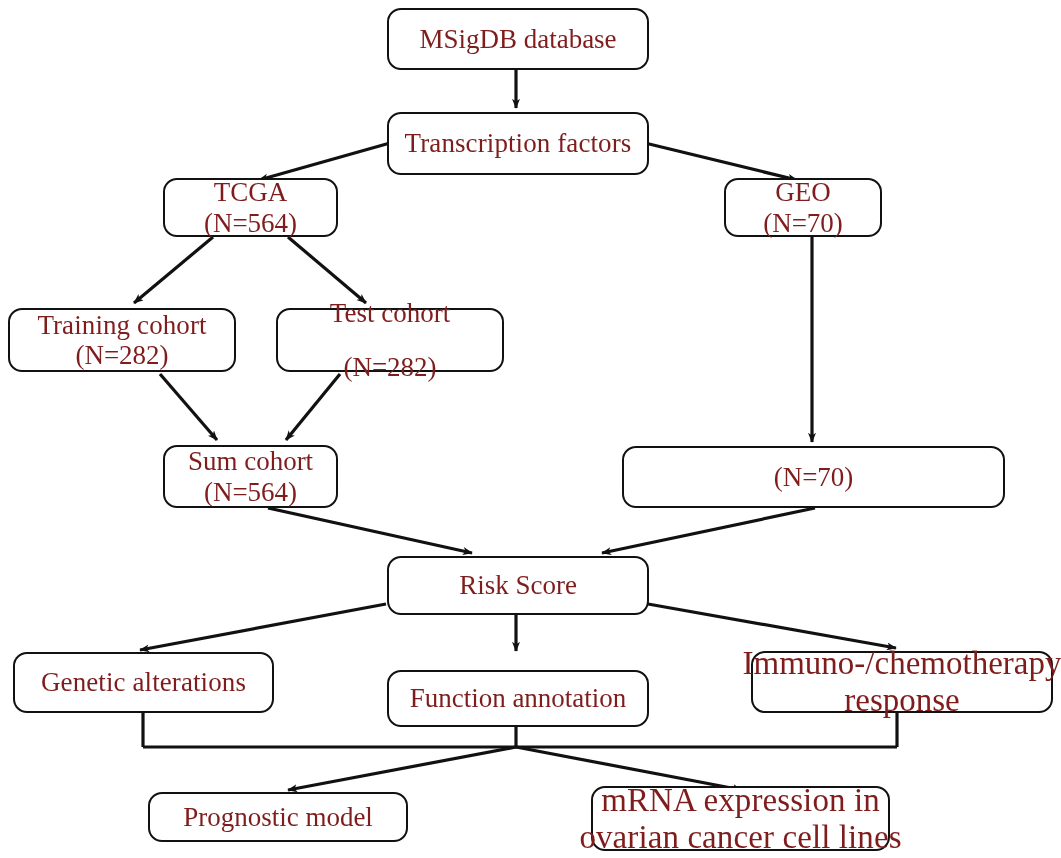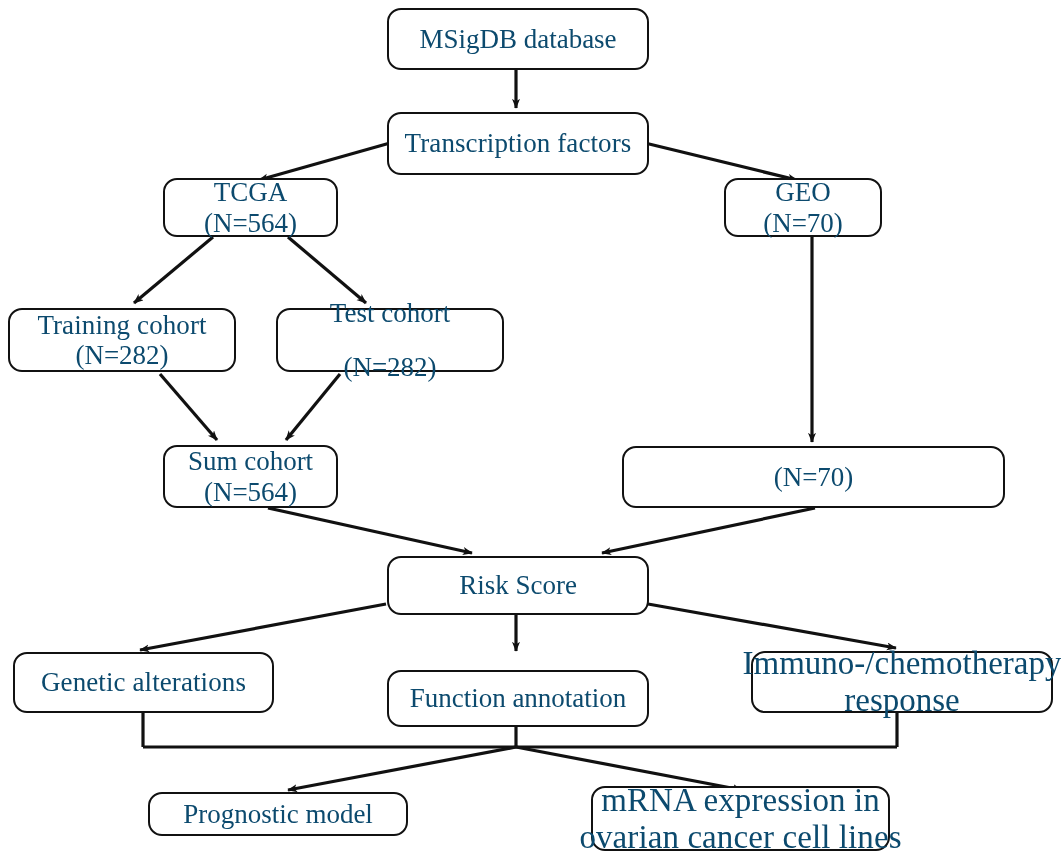--- a/index.html
+++ b/index.html
@@ -26,21 +26,21 @@
     position: absolute;
     box-sizing: border-box;
     border: 2.5px solid #111111;
     border-radius: 14px;
     background: #ffffff;
     display: flex;
     flex-direction: column;
     align-items: center;
     justify-content: center;
     text-align: left;
-    color: #0c4a6e;
+    color: #7f1d1d;
     line-height: 1.12;
     z-index: 2;
   }
   .node .line1, .node .line2 {
     display: block;
     white-space: nowrap;
   }
   .fs-lg { font-size: 27px; }
   .fs-md { font-size: 33px; }
   .wide-gap { letter-spacing: 0.1px; font-family: Liberation Serif, serif; }
@@ -143,21 +143,21 @@
 
   <div class="node fs-lg" style="left:387px; top:670px; width:262px; height:57px;">
     <span class="line1">Function annotation</span>
   </div>
 
   <div class="node fs-md" style="left:751px; top:651px; width:302px; height:62px;">
     <span class="line1">Immuno-/chemotherapy</span>
     <span class="line2">response</span>
   </div>
 
-  <div class="node fs-lg" style="left:148px; top:792px; width:260px; height:44px;">
+  <div class="node fs-lg" style="left:148px; top:792px; width:260px; height:50px;">
     <span class="line1">Prognostic model</span>
   </div>
 
   <div class="node fs-md" style="left:591px; top:786px; width:299px; height:65px;">
     <span class="line1 wide-gap">mRNA expression in</span>
     <span class="line2 wide-gap">ovarian cancer  cell lines</span>
   </div>
 
 </div>
 

